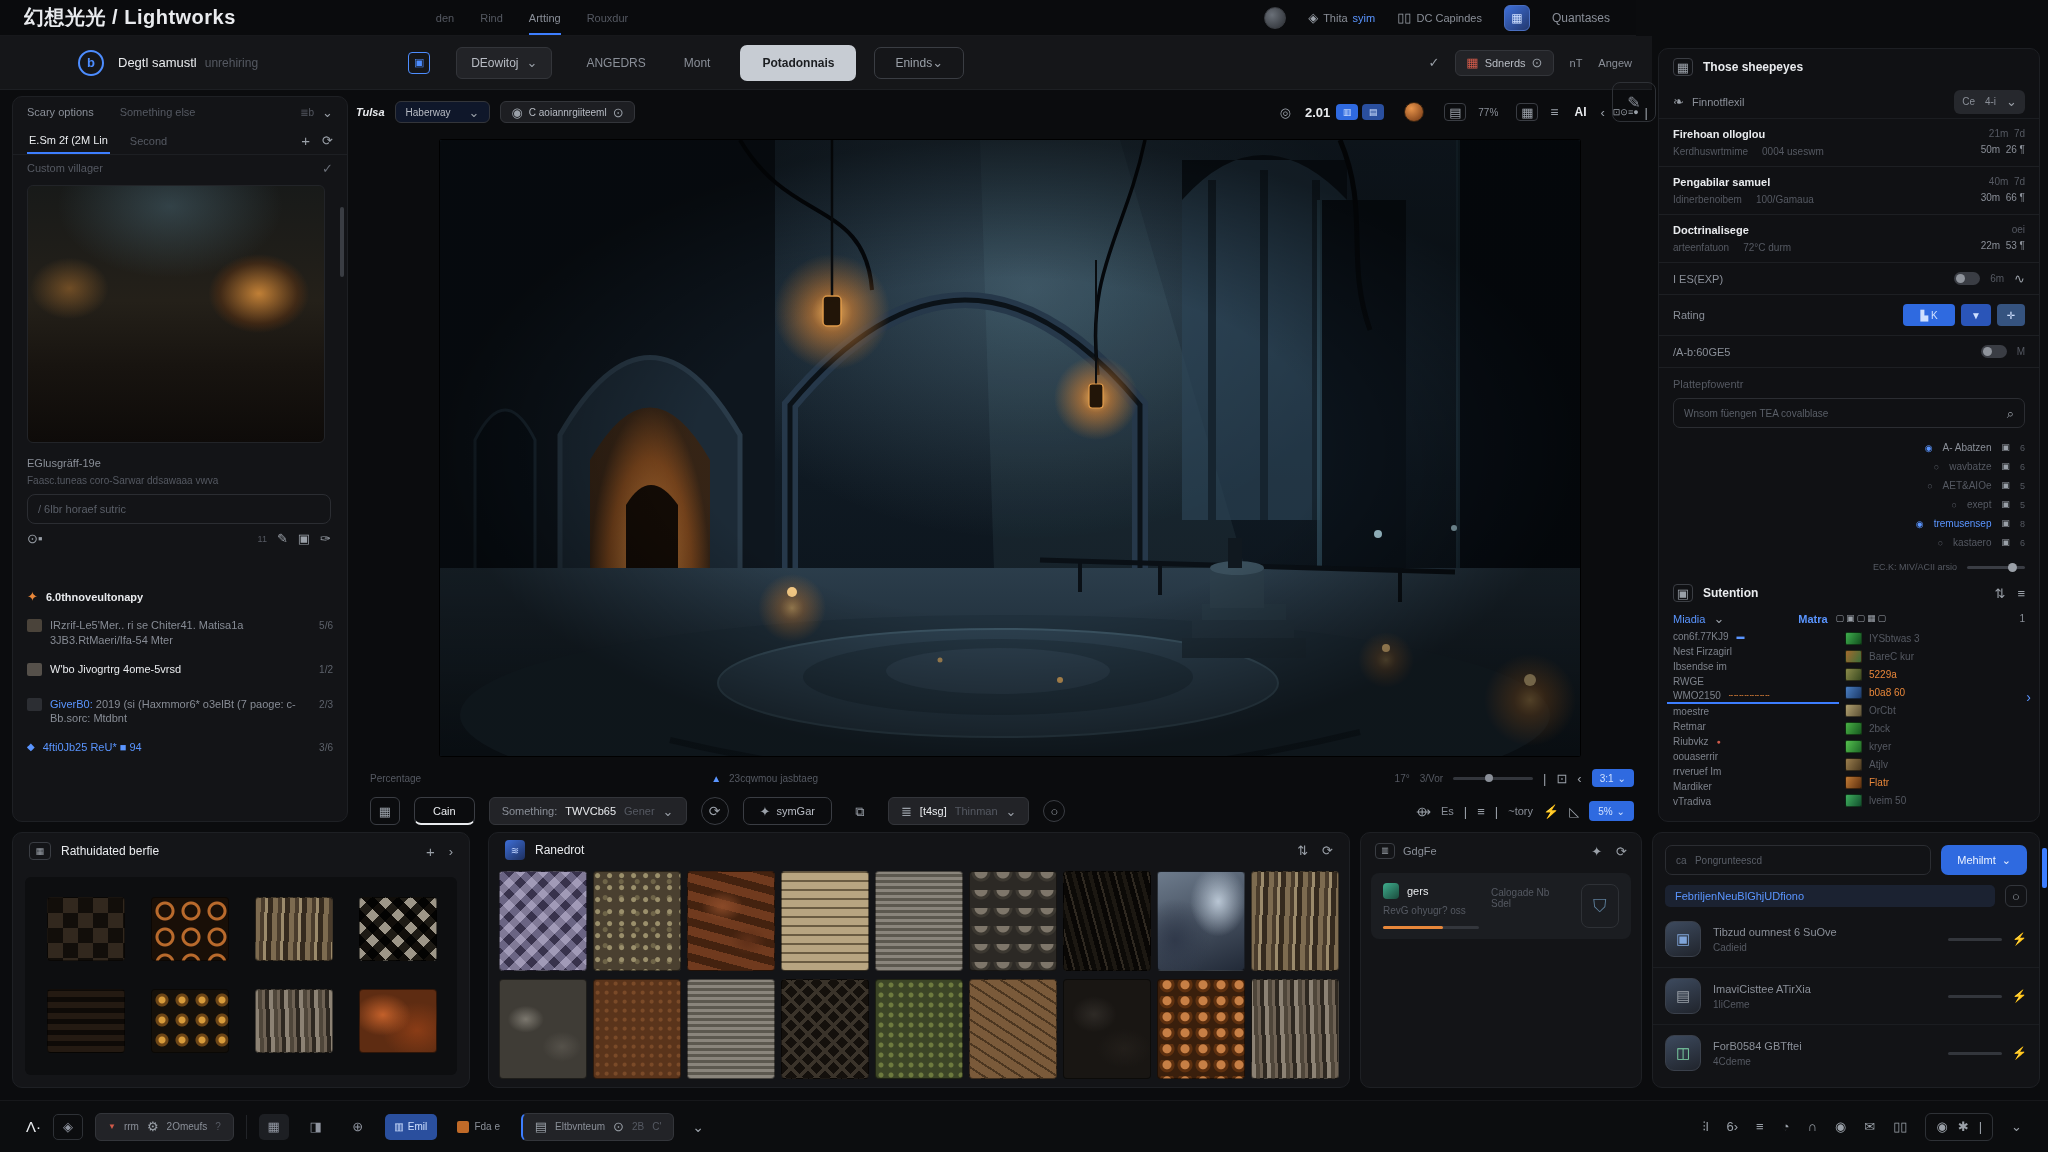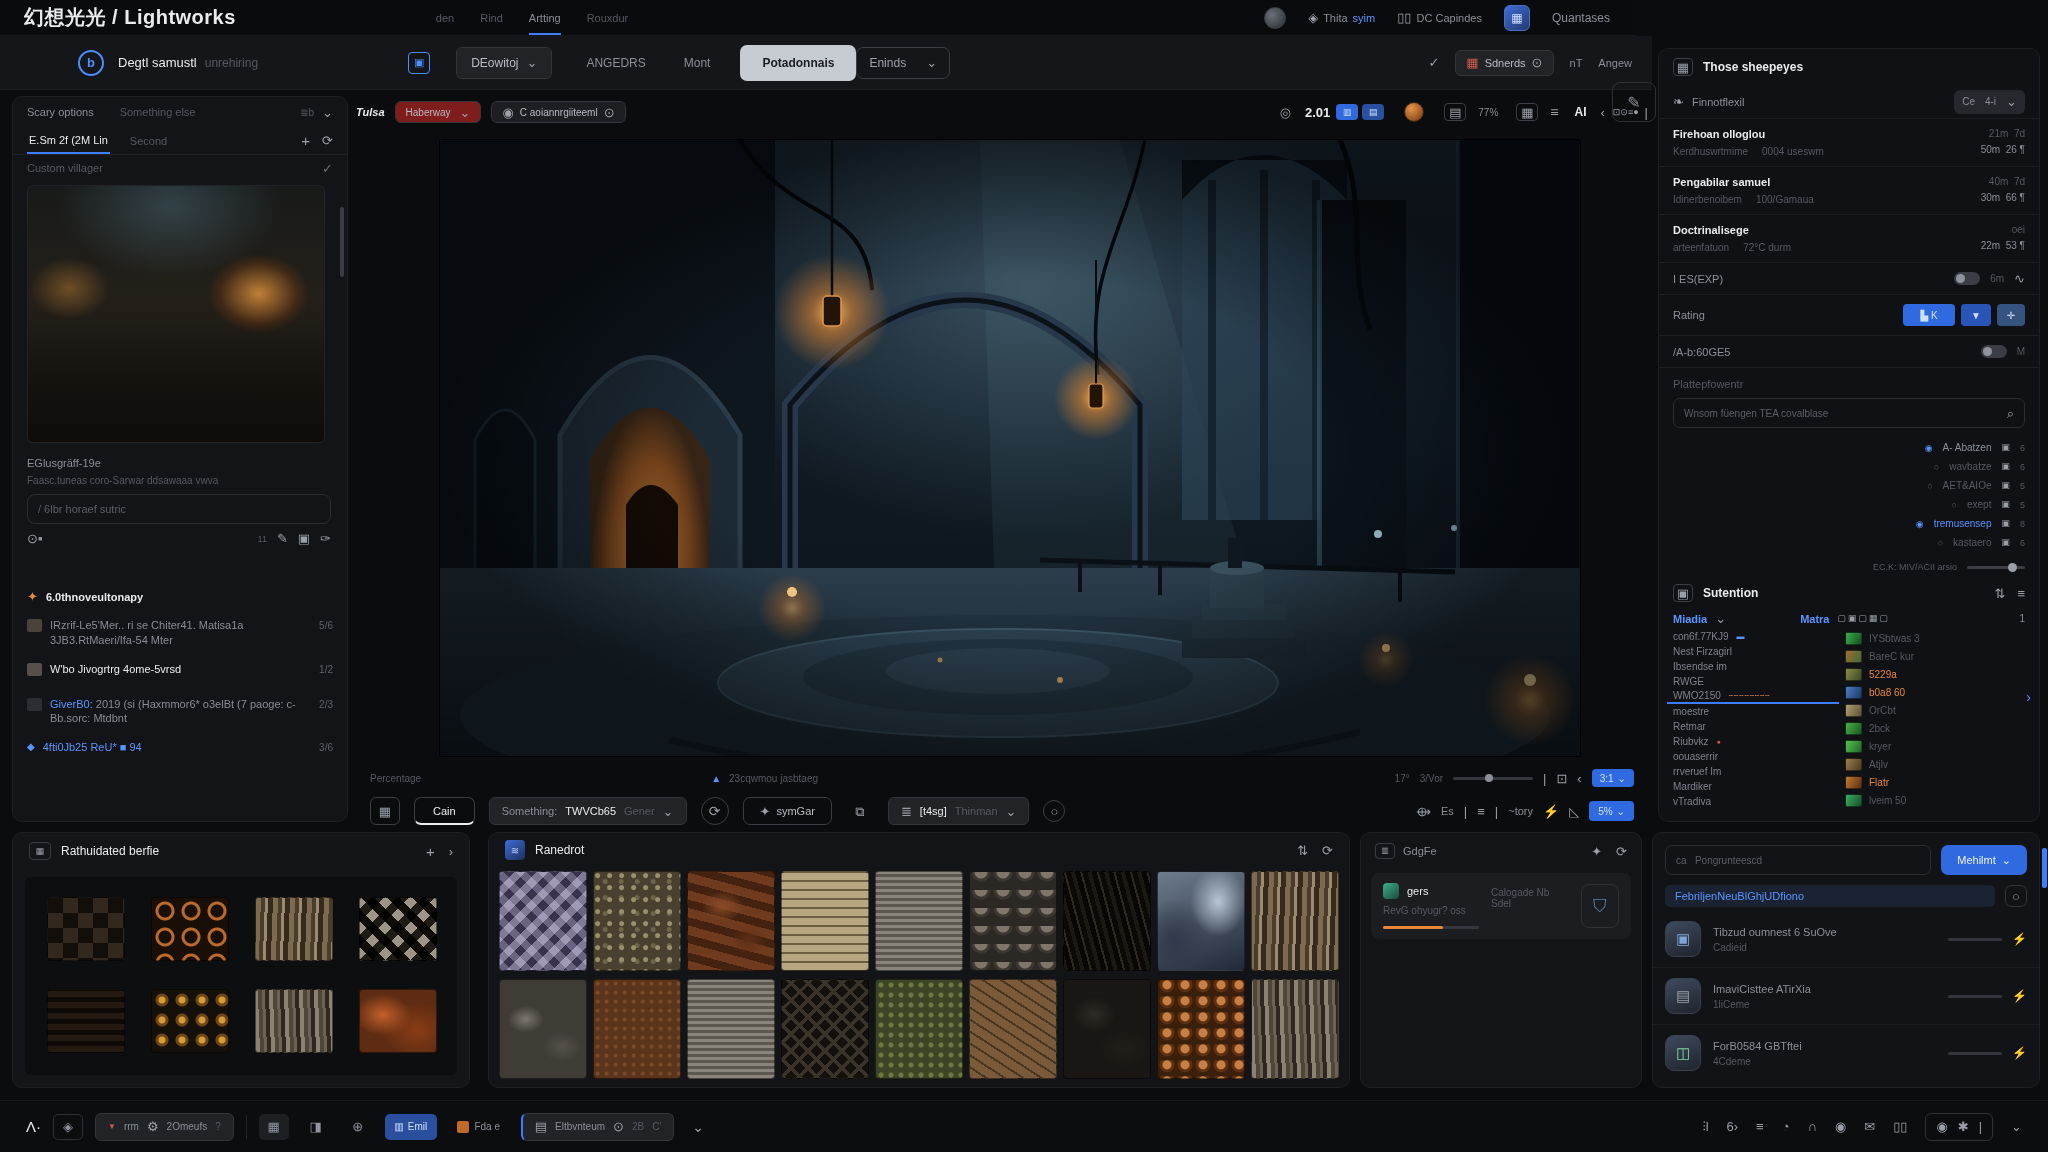--- a/index.html
+++ b/index.html
@@ -91,21 +91,21 @@
   <span class="twhite" style="margin-left:14px;font-size:13px">Degtl samustl</span>
   <span class="tfaint" style="margin-left:8px;font-size:12px">unrehiring</span>
   <span style="margin-left:150px;width:22px;height:22px;border:1.5px solid #4d8dff;border-radius:4px;color:#4d8dff;display:inline-flex;align-items:center;justify-content:center;font-size:11px">▣</span>
   <span class="chip flex" style="margin-left:26px;height:32px;padding:0 14px;gap:8px;font-size:12px">
     <span>DEowitoj</span>
     <span class="ic">⌄</span>
   </span>
   <span class="tdim" style="margin-left:34px;font-size:12px">ANGEDRS</span>
   <span class="tdim" style="margin-left:38px;font-size:12px">Mont</span>
   <span class="pillbtn" style="margin-left:30px;height:36px;padding:0 22px;background:#c7ccd3;color:#1b1d20;font-size:12px;font-weight:bold">Potadonnais</span>
-  <span class="pillbtn" style="height:32px;padding:0 12px;border:1px solid #3a3d43;color:#9aa0a8;font-size:12px;gap:20px">
+  <span class="pillbtn" style="margin-left:18px;height:32px;padding:0 20px;border:1px solid #3a3d43;color:#9aa0a8;font-size:12px;gap:0">
     <span>Eninds</span>
     <span class="ic">⌄</span>
   </span>
   <span class="flex" style="margin-left:auto;margin-right:20px;gap:16px">
     <span class="ic">✓</span>
     <span class="flex chip" style="height:26px;padding:0 10px;gap:6px;font-size:11px">
       <span class="ic" style="color:#d05a4a">▦</span>
       <span>Sdnerds</span>
       <span class="ic">⊙</span>
     </span>
@@ -182,21 +182,21 @@
       <span class="tblue">4fti0Jb25 ReU*  ■ 94</span>
       <span class="cnt">3/6</span>
     </div>
   </div>
 </aside>
 
 <section class="abs" style="left:356px;top:96px;width:1292px;height:726px">
 
   <div class="flex" style="height:32px;gap:10px">
     <span class="twhite" style="font-size:11px;font-weight:bold;font-style:italic">Tulsa</span>
-    <span class="chip flex" style="height:22px;padding:0 10px;gap:9px;font-size:10px;background:#7f1d1d">
+    <span class="chip flex" style="height:22px;padding:0 10px;gap:18px;font-size:10px;background:#0f172a">
       <span>Haberway</span>
       <span class="ic">⌄</span>
     </span>
     <span class="chip flex" style="height:22px;padding:0 10px;gap:6px;font-size:10px;background:#1d1e22">
       <span class="ic">◉</span>
       <span>C aoiannrgiiteeml</span>
       <span class="ic">⊙</span>
     </span>
     <span style="margin-left:auto" class="flex">
       <span class="ic" style="margin-right:14px">◎</span>
@@ -507,21 +507,21 @@
   <div class="flex" style="height:34px;padding:0 14px;gap:10px;margin-top:2px">
     <span class="ic" style="border:1px solid #3a3d43;border-radius:4px;width:20px;height:18px">▣</span>
     <span class="twhite" style="font-size:12px;font-weight:bold">Sutention</span>
     <span class="flex" style="margin-left:auto;gap:12px">
       <span class="ic">⇅</span>
       <span class="ic">≡</span>
     </span>
   </div>
 
   <div class="flex" style="padding:2px 14px 4px;gap:8px">
-    <span class="tblue" style="font-size:11px;font-weight:bold">Miadia</span>
+    <span class="tblue" style="font-size:11px;font-weight:normal">Miadia</span>
     <span class="ic">⌄</span>
     <span class="tblue" style="font-size:11px;font-weight:bold;margin-left:66px">Matra</span>
     <span class="ic" style="font-size:9px;letter-spacing:2px">▢▣▢▦▢</span>
     <span class="tdim" style="margin-left:auto;font-size:10px">1</span>
   </div>
   <div class="flex" style="align-items:flex-start;padding:0 8px">
     <div style="width:172px">
       <div class="trow">
           <span>con6f.77KJ9</span>
           <span class="tblue" style="margin-left:8px;font-size:8px">▬</span>

